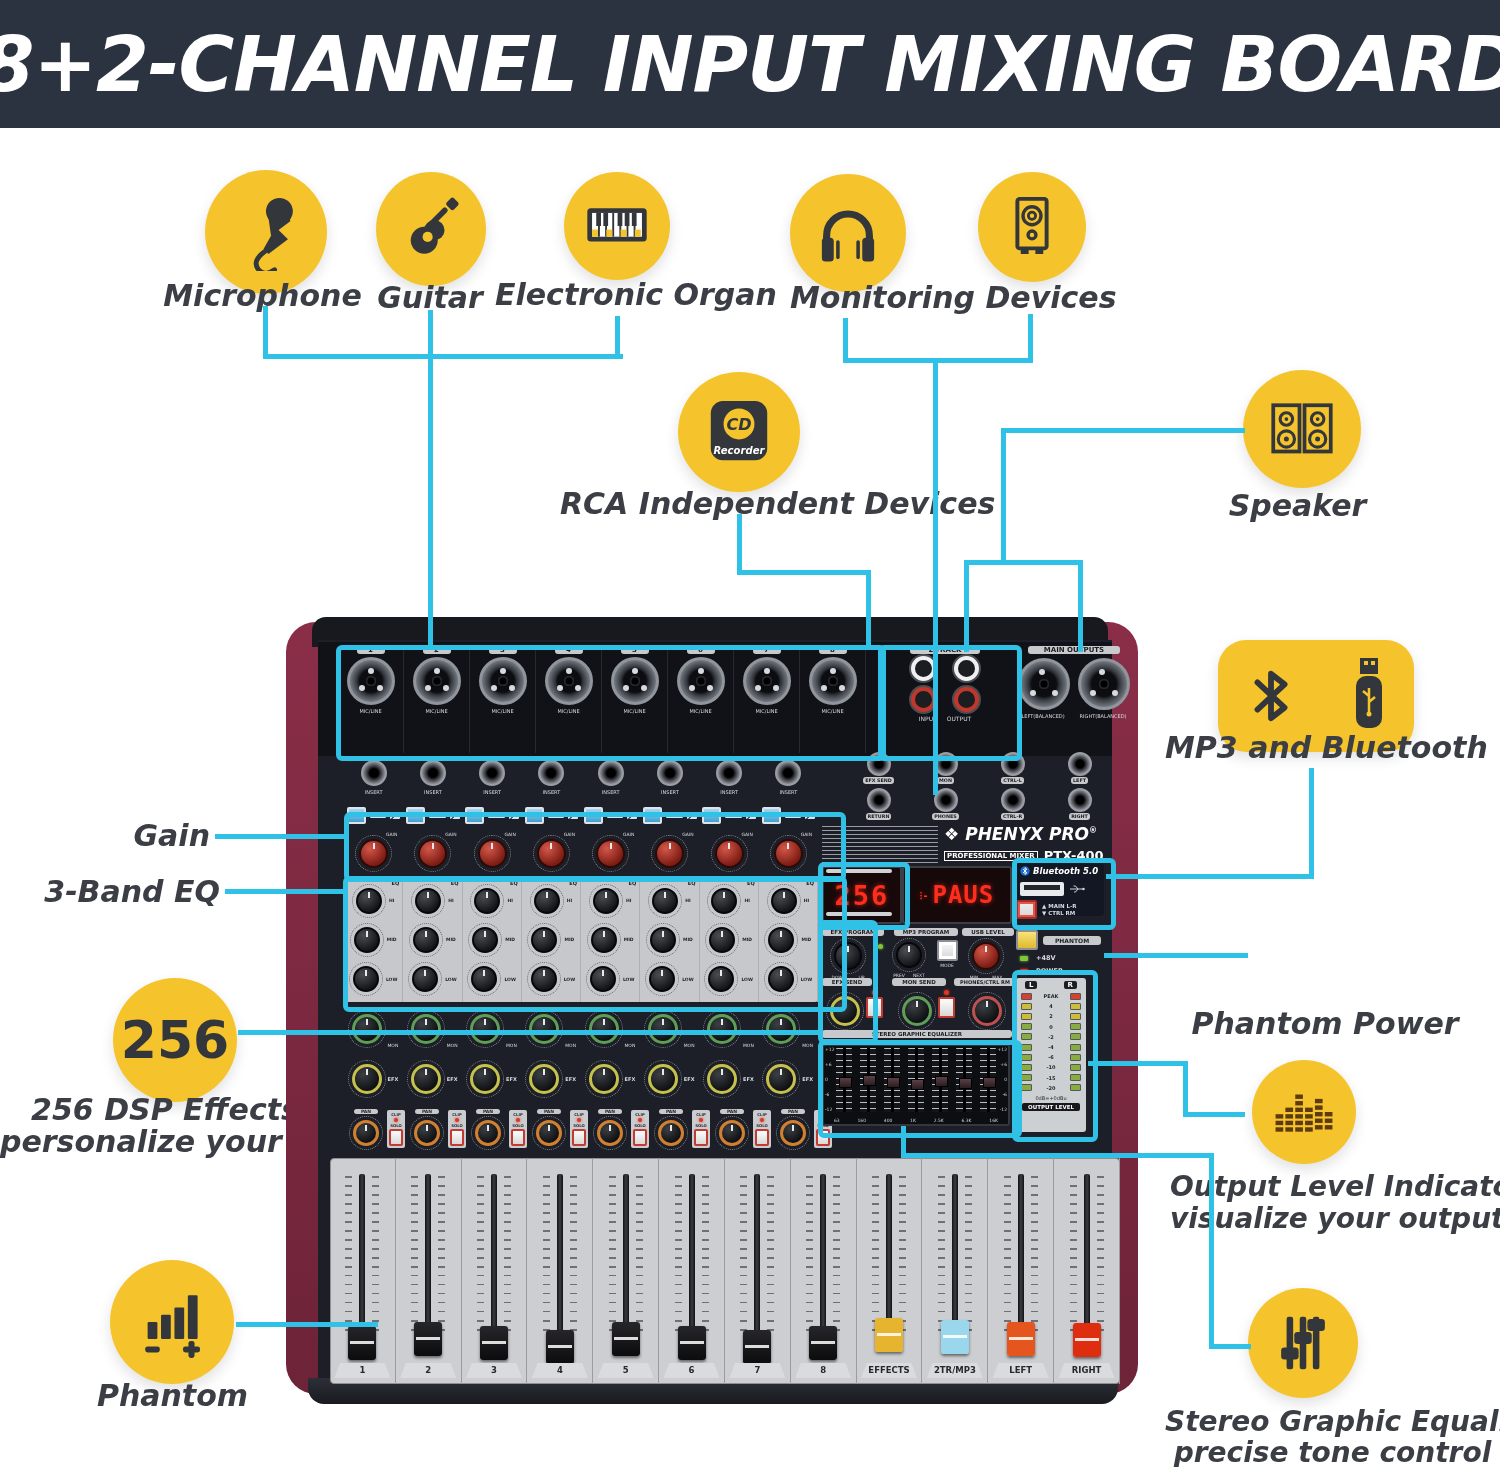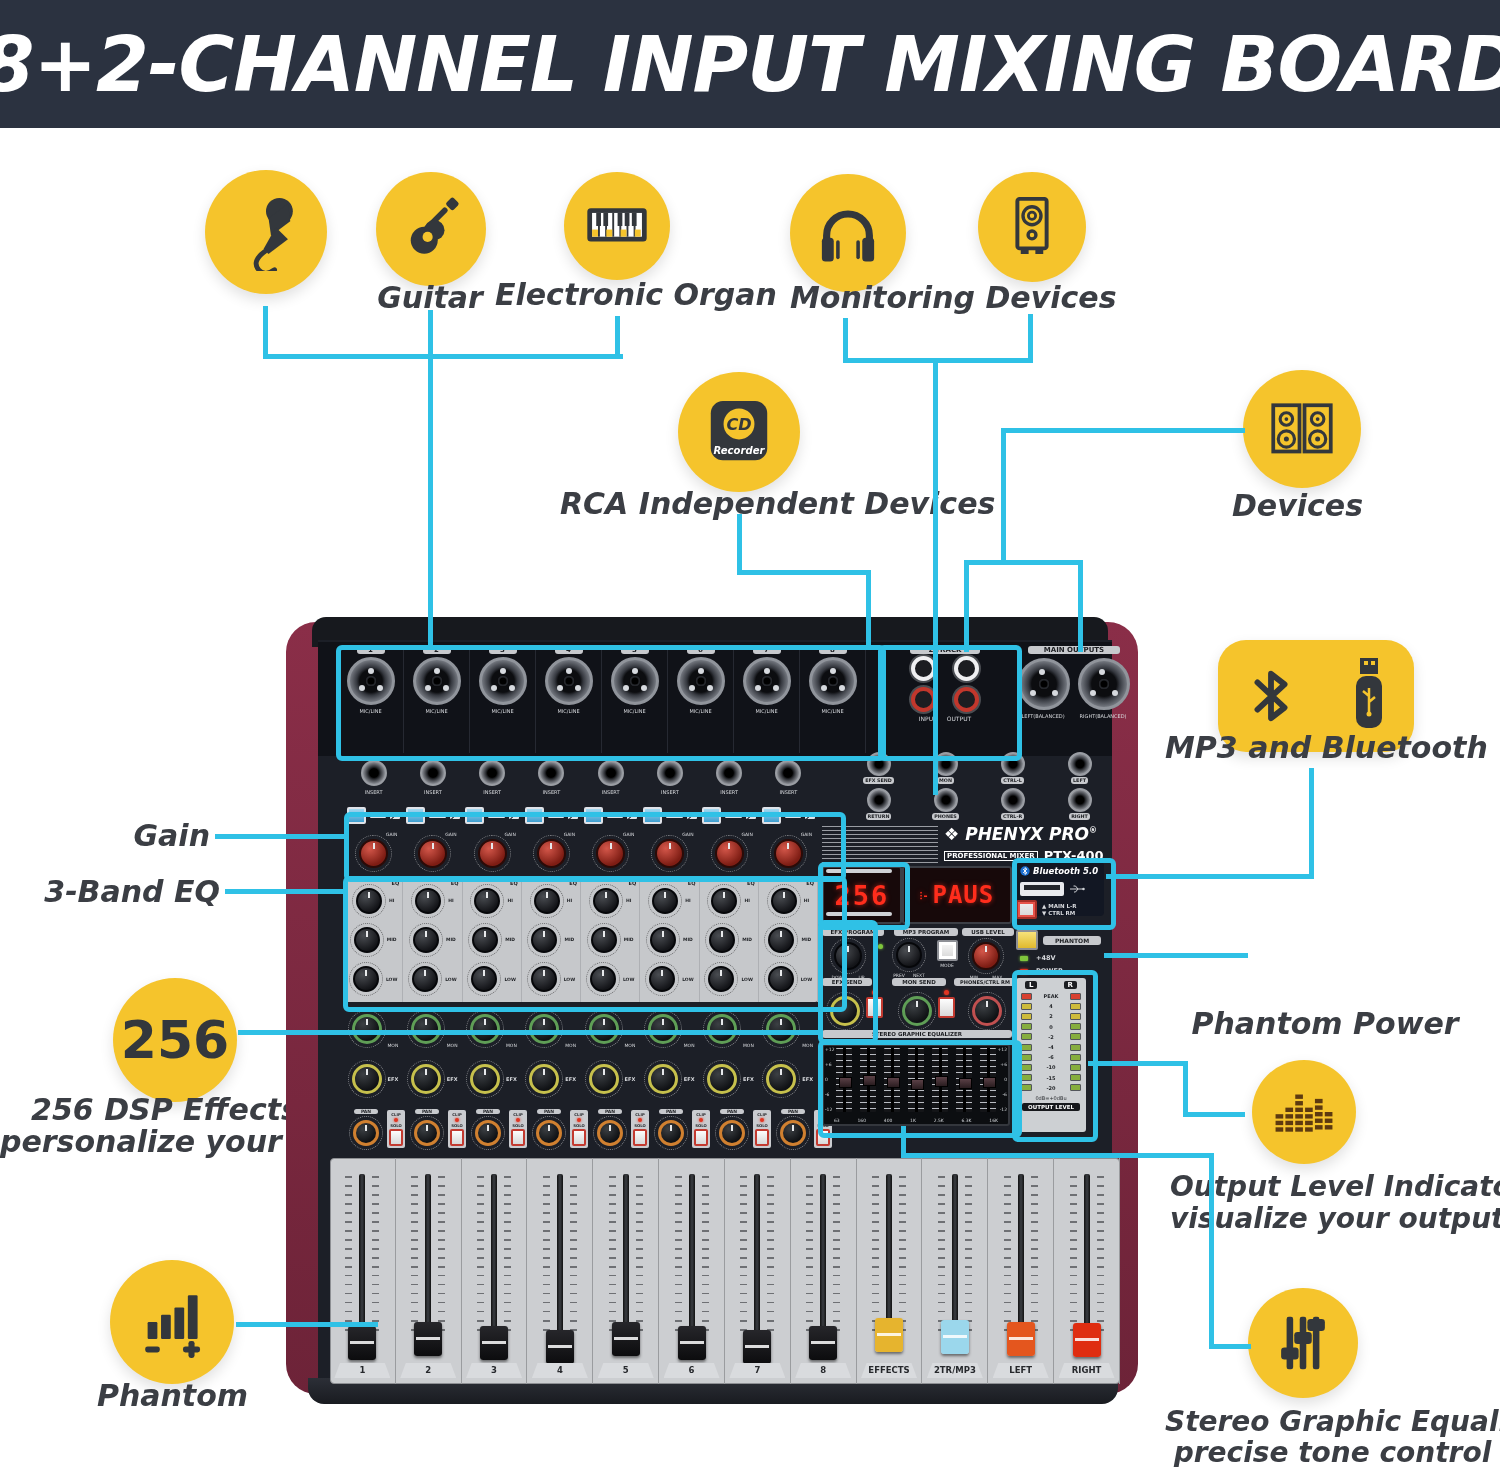--- a/index.html
+++ b/index.html
@@ -64,20 +64,21 @@
   </header>
 
   <div class="abs badge" style="left:205px;top:170px;width:122px;height:124px;">
     <svg width="78" height="78" viewBox="0 0 64 64">
       <circle cx="43" cy="15" r="11" fill="#33373c"></circle>
       <path d="M34 22 L48 8 52 22 38 36 Z" fill="#33373c" transform="rotate(8 43 22)"></path>
       <path d="M40 28 L30 46 L34 50 L50 38 Z" fill="#33373c"></path>
       <path d="M31 48 q-11 8 -5 15 q 5 6 13 0" stroke="#33373c" stroke-width="4" fill="none" stroke-linecap="round"></path>
     </svg>
   </div>
+  <div class="abs flabel" style="left:130px;top:278px;width:265px;">Microphone</div>
 
   <div class="abs badge" style="left:376px;top:172px;width:110px;height:114px;">
     <svg width="72" height="72" viewBox="0 0 64 64">
       <rect x="33" y="9" width="5" height="30" rx="2" transform="rotate(45 35 24)" fill="#33373c"></rect>
       <rect x="47" y="5" width="9" height="9" rx="2" transform="rotate(45 51 9)" fill="#33373c"></rect>
       <circle cx="26" cy="42" r="12" fill="#33373c"></circle>
       <circle cx="35" cy="33" r="9" fill="#33373c"></circle>
       <circle cx="29" cy="39" r="4.5" fill="#f5c42c"></circle>
     </svg>
   </div>
@@ -148,21 +149,21 @@
       <circle cx="19.5" cy="24" r="5" stroke="#33373c" stroke-width="2.5" fill="none"></circle>
         <circle cx="19.5" cy="24" r="1.5" fill="#33373c"></circle>
       <circle cx="19.5" cy="40" r="6.5" stroke="#33373c" stroke-width="2.5" fill="none"></circle>
         <circle cx="19.5" cy="40" r="2" fill="#33373c"></circle>
       <circle cx="44.5" cy="24" r="5" stroke="#33373c" stroke-width="2.5" fill="none"></circle>
         <circle cx="44.5" cy="24" r="1.5" fill="#33373c"></circle>
       <circle cx="44.5" cy="40" r="6.5" stroke="#33373c" stroke-width="2.5" fill="none"></circle>
         <circle cx="44.5" cy="40" r="2" fill="#33373c"></circle>
     </svg>
   </div>
-  <div class="abs flabel" style="left:1185px;top:488px;width:225px;">Devices</div>
+  <div class="abs flabel" style="left:1185px;top:488px;width:225px;">Speaker</div>
 
   <div class="abs" style="left:1218px;top:640px;width:196px;height:112px;background:#f5c42c;border-radius:28px;display:flex;align-items:center;justify-content:space-around;box-shadow:0 6px 14px rgba(0,0,0,.12);">
     <svg width="62" height="80" viewBox="0 0 64 64">
       <path d="M18 18 L46 44 L32 55 V9 L46 20 L18 46" stroke="#33373c" stroke-width="6" fill="none" stroke-linejoin="round" stroke-linecap="round"></path>
     </svg>
     <svg width="46" height="84" viewBox="0 0 44 84">
       <rect x="13" y="4" width="18" height="16" fill="#33373c"></rect>
       <rect x="17" y="7" width="4" height="4" fill="#f5c42c"></rect>
         <rect x="24" y="7" width="4" height="4" fill="#f5c42c"></rect>
       <rect x="9" y="22" width="26" height="52" rx="10" fill="#33373c"></rect>

